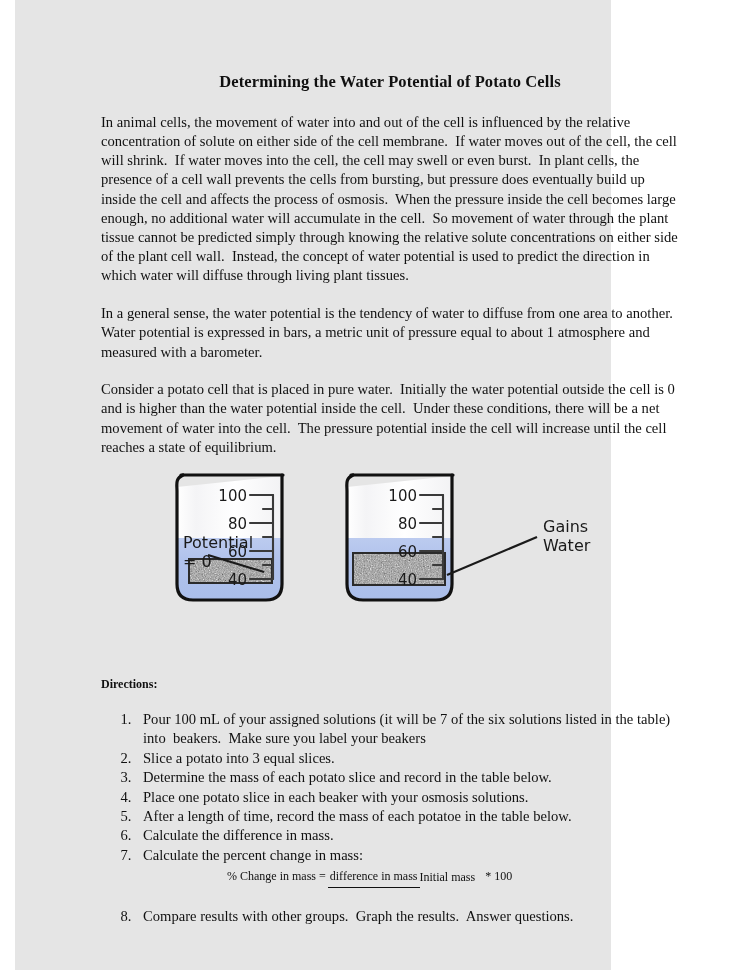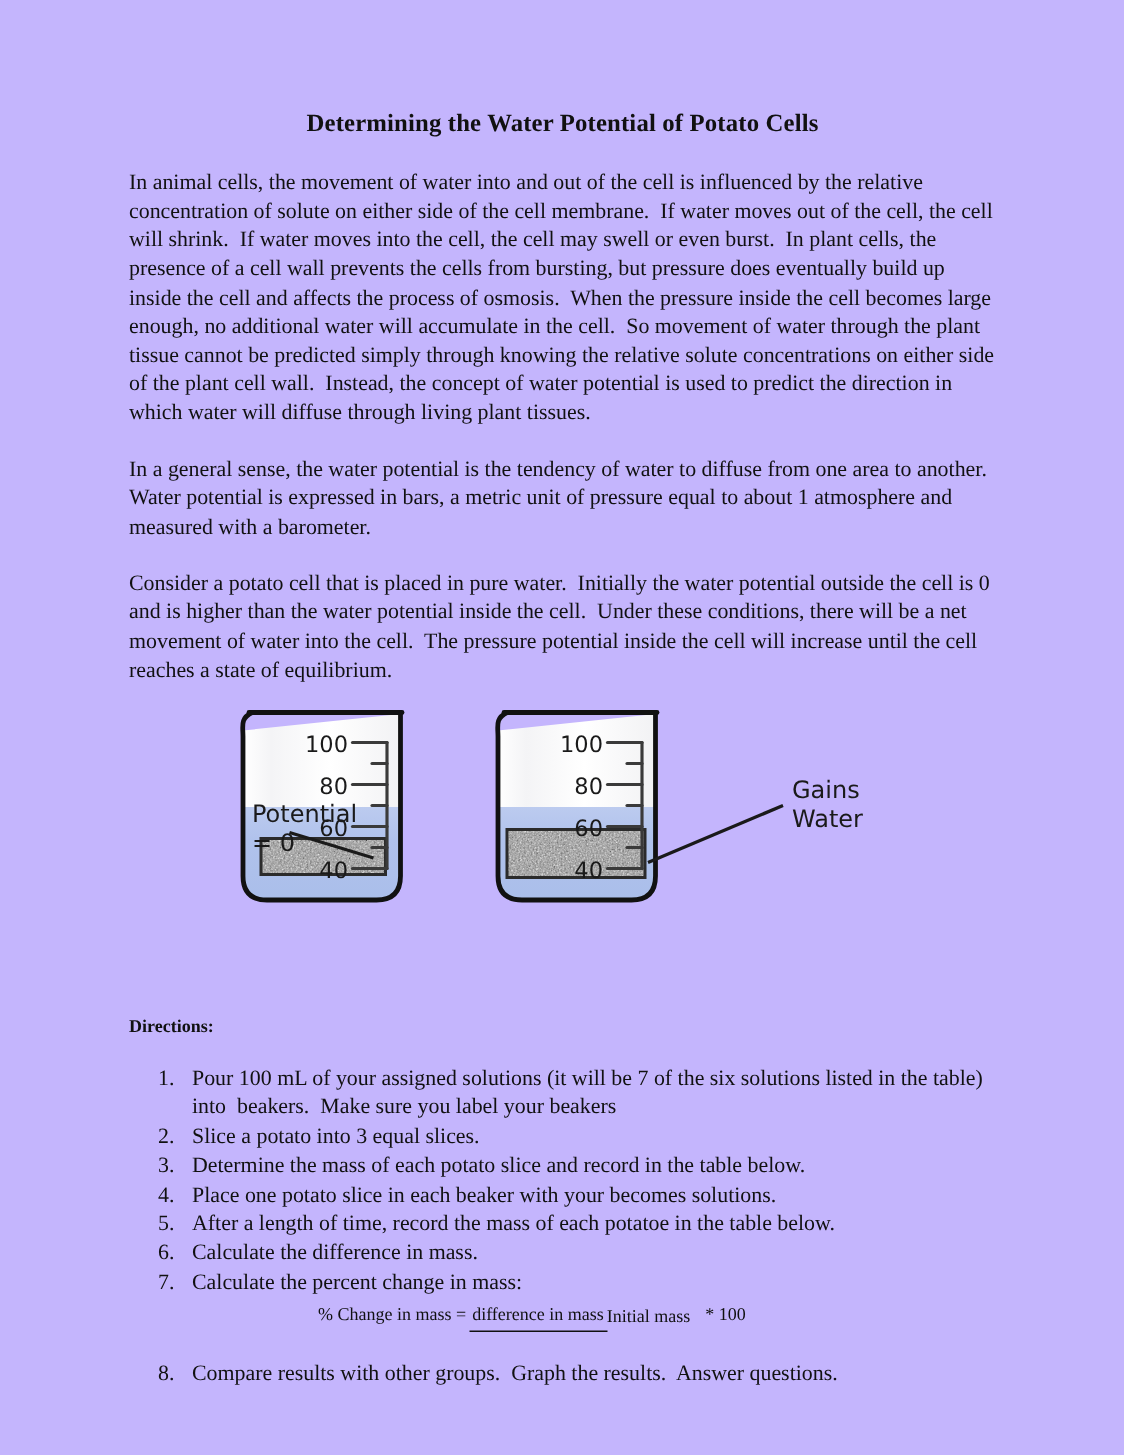--- a/index.html
+++ b/index.html
@@ -12,24 +12,24 @@
     width: 749px;
     height: 970px;
     position: relative;
     font-family: "Liberation Serif", "DejaVu Serif", serif;
     color: #111111;
     overflow: hidden;
   }
 
   .page {
     position: absolute;
-    left: 0; top: 0;
-    width: 749px;
+    left: 15px; top: 0;
+    width: 596px;
     height: 970px;
-    background: #c4b5fd;
+    background: #e5e5e5;
   }
 
   .content {
     position: absolute;
     left: 86px;
     top: 72px;
     width: 578px;
   }
 
   
@@ -274,21 +274,21 @@
       <li>
         <span class="step-text">Pour 100 mL of your assigned solutions (it will be 7 of the six solutions listed in the table) into  beakers.  Make sure you label your beakers</span>
       </li>
       <li>
         <span class="step-text">Slice a potato into 3 equal slices.</span>
       </li>
       <li>
         <span class="step-text">Determine the mass of each potato slice and record in the table below.</span>
       </li>
       <li>
-        <span class="step-text">Place one potato slice in each beaker with your becomes solutions.</span>
+        <span class="step-text">Place one potato slice in each beaker with your osmosis solutions.</span>
       </li>
       <li>
         <span class="step-text">After a length of time, record the mass of each potatoe in the table below.</span>
       </li>
       <li>
         <span class="step-text">Calculate the difference in mass.</span>
       </li>
       <li>
         <span class="step-text">Calculate the percent change in mass:</span>
         <div class="formula">

